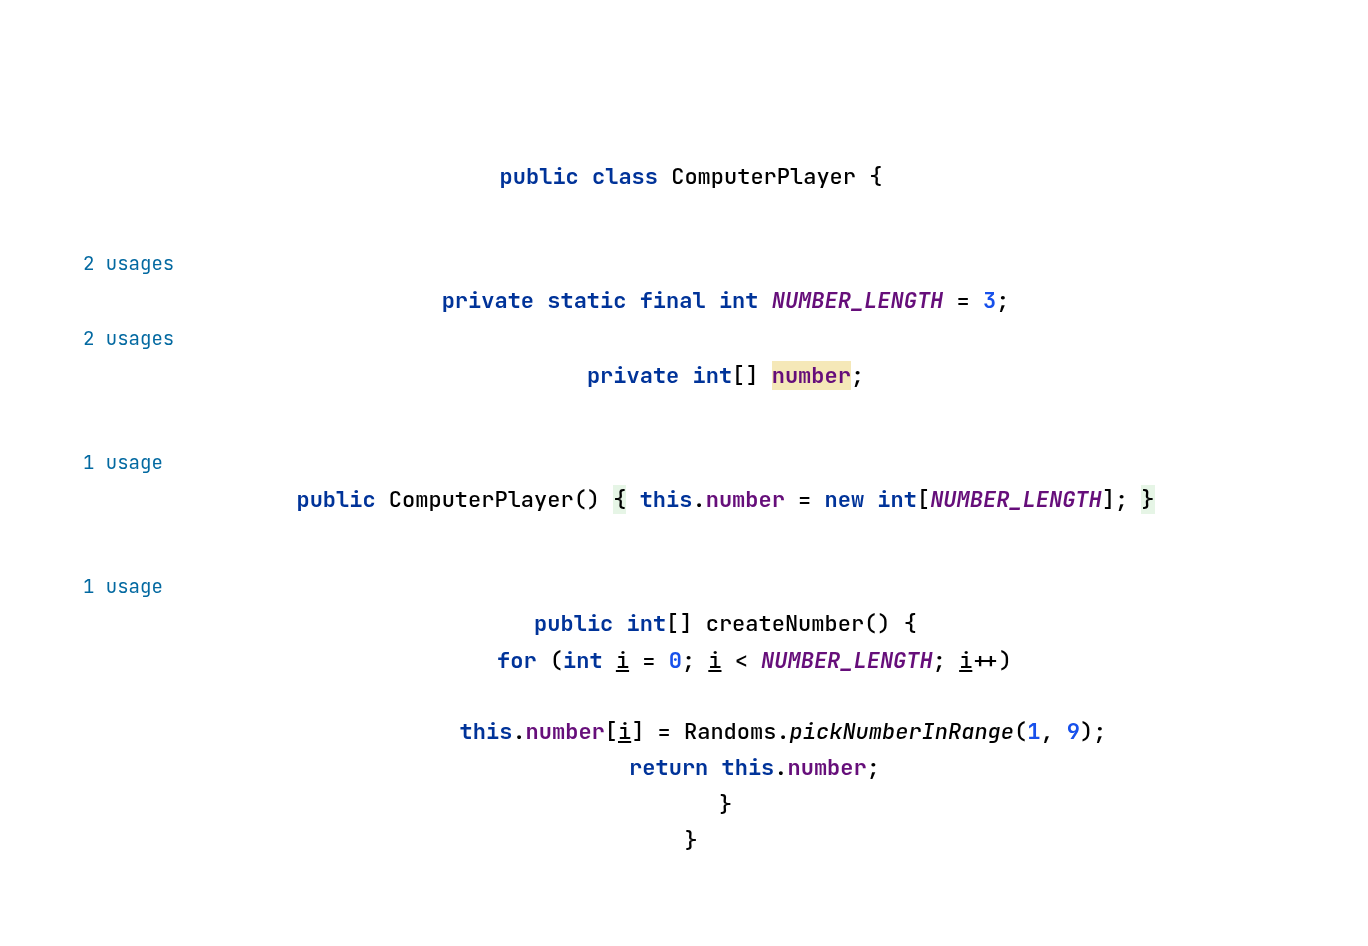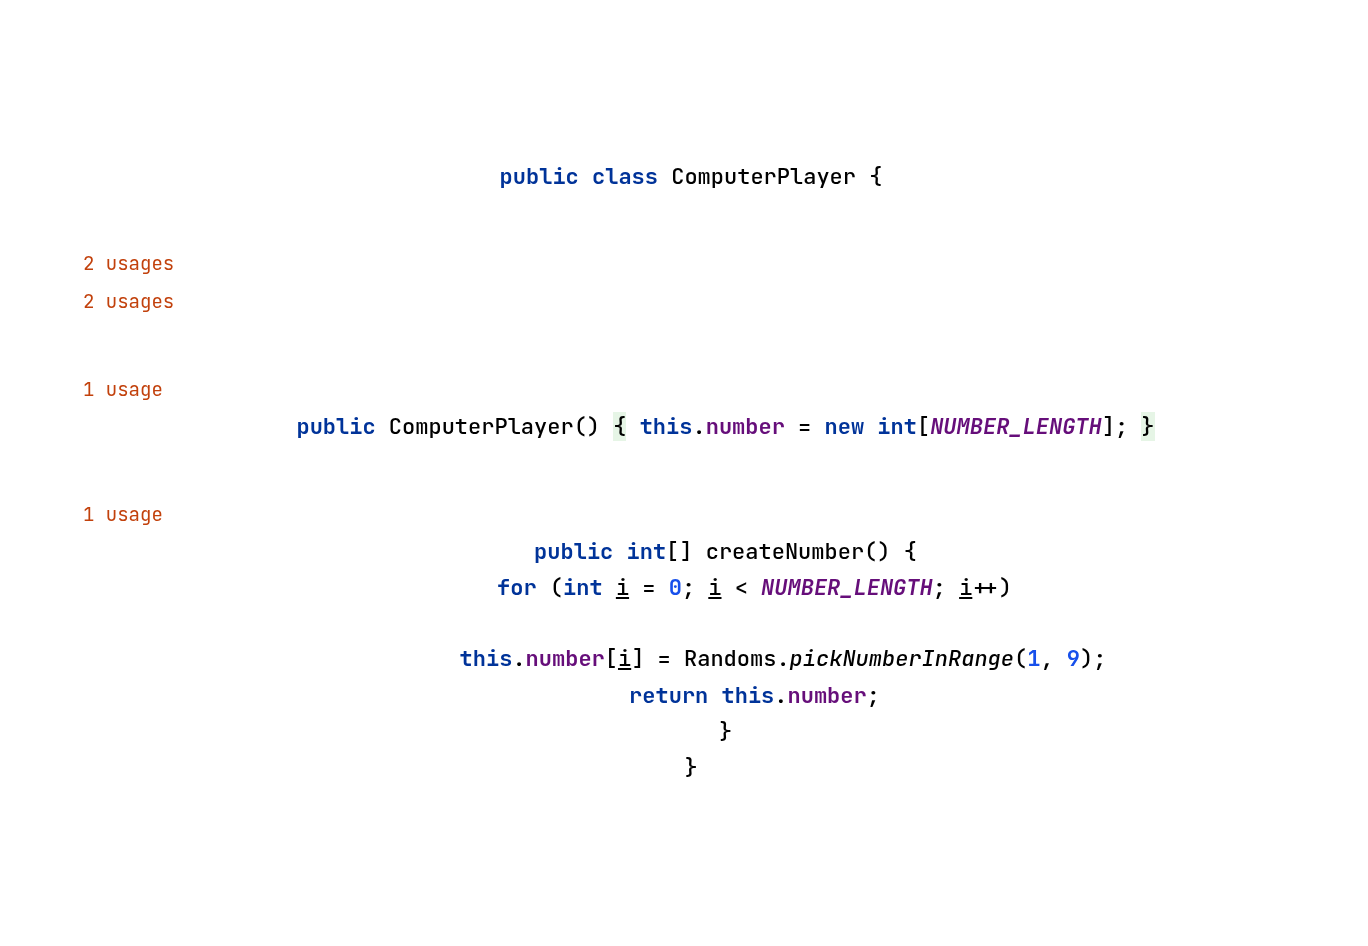--- a/index.html
+++ b/index.html
@@ -20,40 +20,40 @@
     }
     .keyword { color: #003399; font-weight: bold; }
     .type { color: #003399; font-weight: bold; }
     .constant { color: #660e7a; font-style: italic; font-weight: bold; }
     .field { color: #660e7a; font-weight: bold; }
     .number { color: #1750eb; font-weight: bold; }
     .method-static { color: #000000; font-style: italic; }
     .highlight-yellow { background-color: #f5e8b8; }
     .highlight-green { background-color: #e6f5e6; }
     .usage-hint {
-      color: #c2410c;
+      color: #0369a1;
       font-size: 19px;
       font-weight: normal;
       padding-left: 69px;
       line-height: 2.0;
     }
     .underline {
       text-decoration: underline;
       text-decoration-color: #000;
     }
     .indent1 { padding-left: 69px; }
     .indent2 { padding-left: 127px; }
     .indent3 { padding-left: 184px; margin-top: 35px; }
     .blank-line { height: 50px; }
   </style>
 </head>
 <body>
 
 
 
 <div><span class="code-line"><span class="keyword">public</span> <span class="keyword">class</span> <span>ComputerPlayer</span><span> {</span></span><div class="blank-line"></div><span class="usage-hint">2 usages</span>
-<span class="usage-hint">2 usages</span>
-<div class="blank-line"></div><span class="usage-hint">1 usage</span>
+<span class="code-line indent1"><span class="keyword">private</span> <span class="keyword">static</span> <span class="keyword">final</span> <span class="type">int</span> <span class="constant">NUMBER_LENGTH</span><span> = </span><span class="number">3</span><span>;</span></span><span class="usage-hint">2 usages</span>
+<span class="code-line indent1"><span class="keyword">private</span> <span class="type">int</span><span>[] </span><span class="field highlight-yellow">number</span><span>;</span></span><div class="blank-line"></div><span class="usage-hint">1 usage</span>
 <span class="code-line indent1"><span class="keyword">public</span><span> ComputerPlayer() </span><span class="highlight-green">{</span> <span class="keyword">this</span><span>.</span><span class="field">number</span><span> = </span><span class="keyword">new</span> <span class="type">int</span><span>[</span><span class="constant">NUMBER_LENGTH</span><span>]; </span><span class="highlight-green">}</span></span><div class="blank-line"></div><span class="usage-hint">1 usage</span>
 <span class="code-line indent1"><span class="keyword">public</span> <span class="type">int</span><span>[] createNumber() {</span></span><span class="code-line indent2"><span class="keyword">for</span><span> (</span><span class="type">int</span><span> </span><span class="underline">i</span><span> = </span><span class="number">0</span><span>; </span><span class="underline">i</span><span> &lt; </span><span class="constant">NUMBER_LENGTH</span><span>; </span><span class="underline">i</span><span>++)</span></span><span class="code-line indent3"><span class="keyword">this</span><span>.</span><span class="field">number</span><span>[</span><span class="underline">i</span><span>] = Randoms.</span><span class="method-static">pickNumberInRange</span><span>(</span><span class="number">1</span><span>, </span><span class="number">9</span><span>);</span></span><span class="code-line indent2"><span class="keyword">return</span><span> </span><span class="keyword">this</span><span>.</span><span class="field">number</span><span>;</span></span><span class="code-line indent1"><span>}</span></span><span class="code-line"><span>}</span></span></div>
 
 
 
 
 </body></html>

